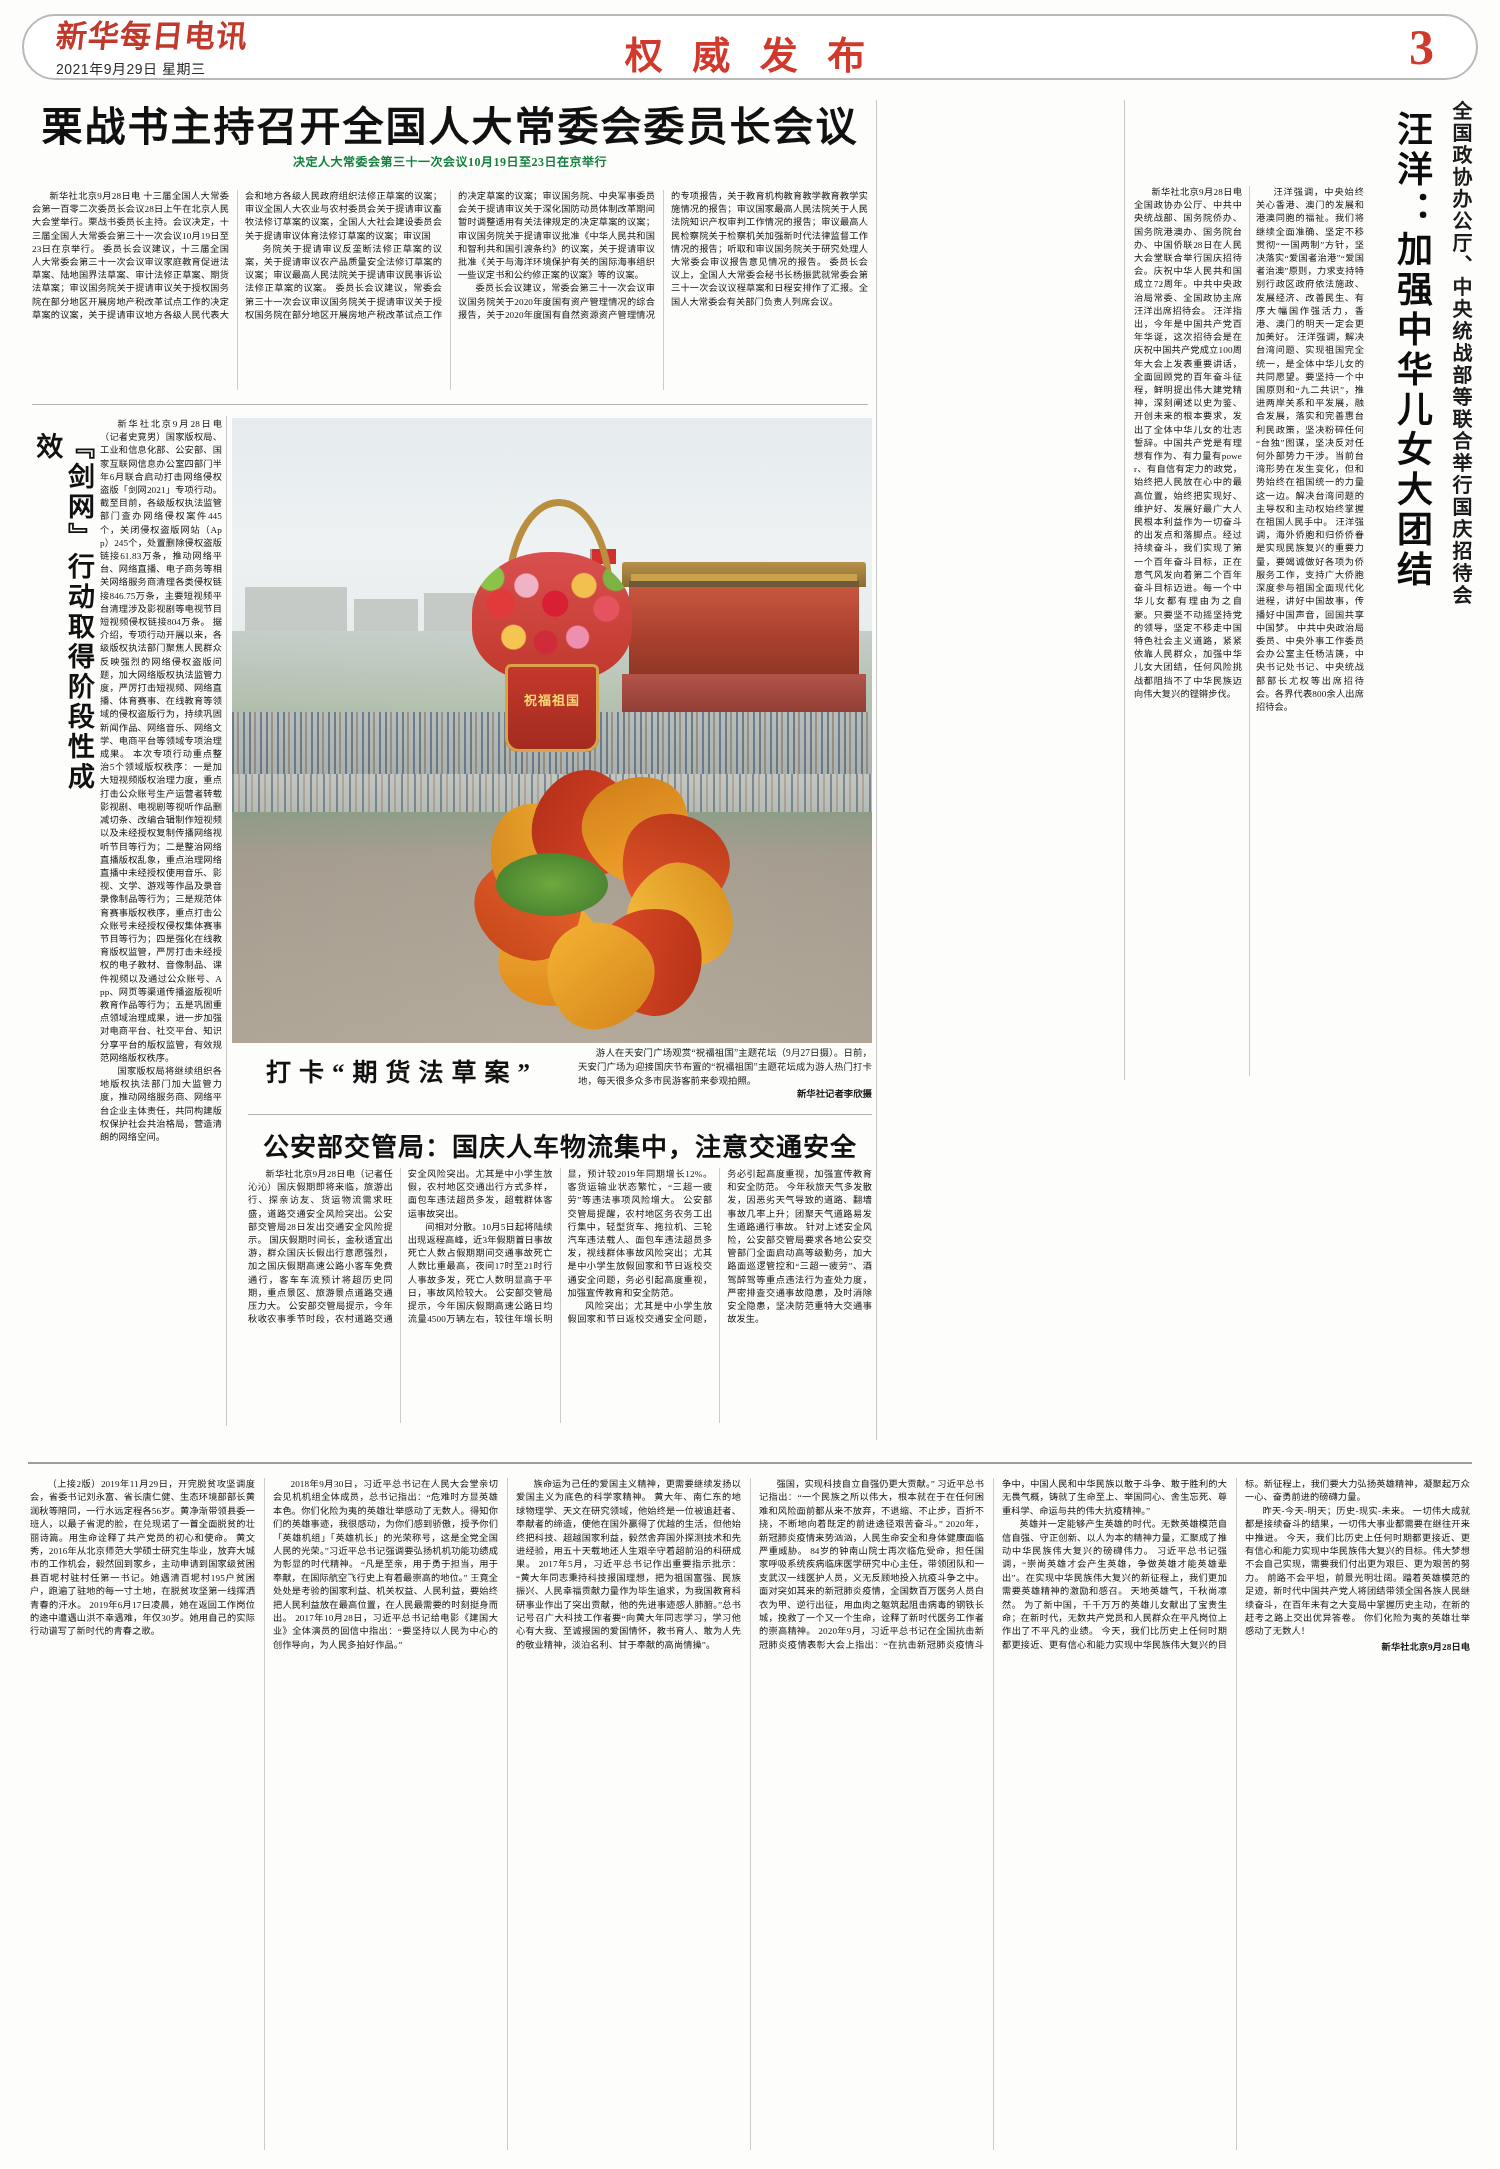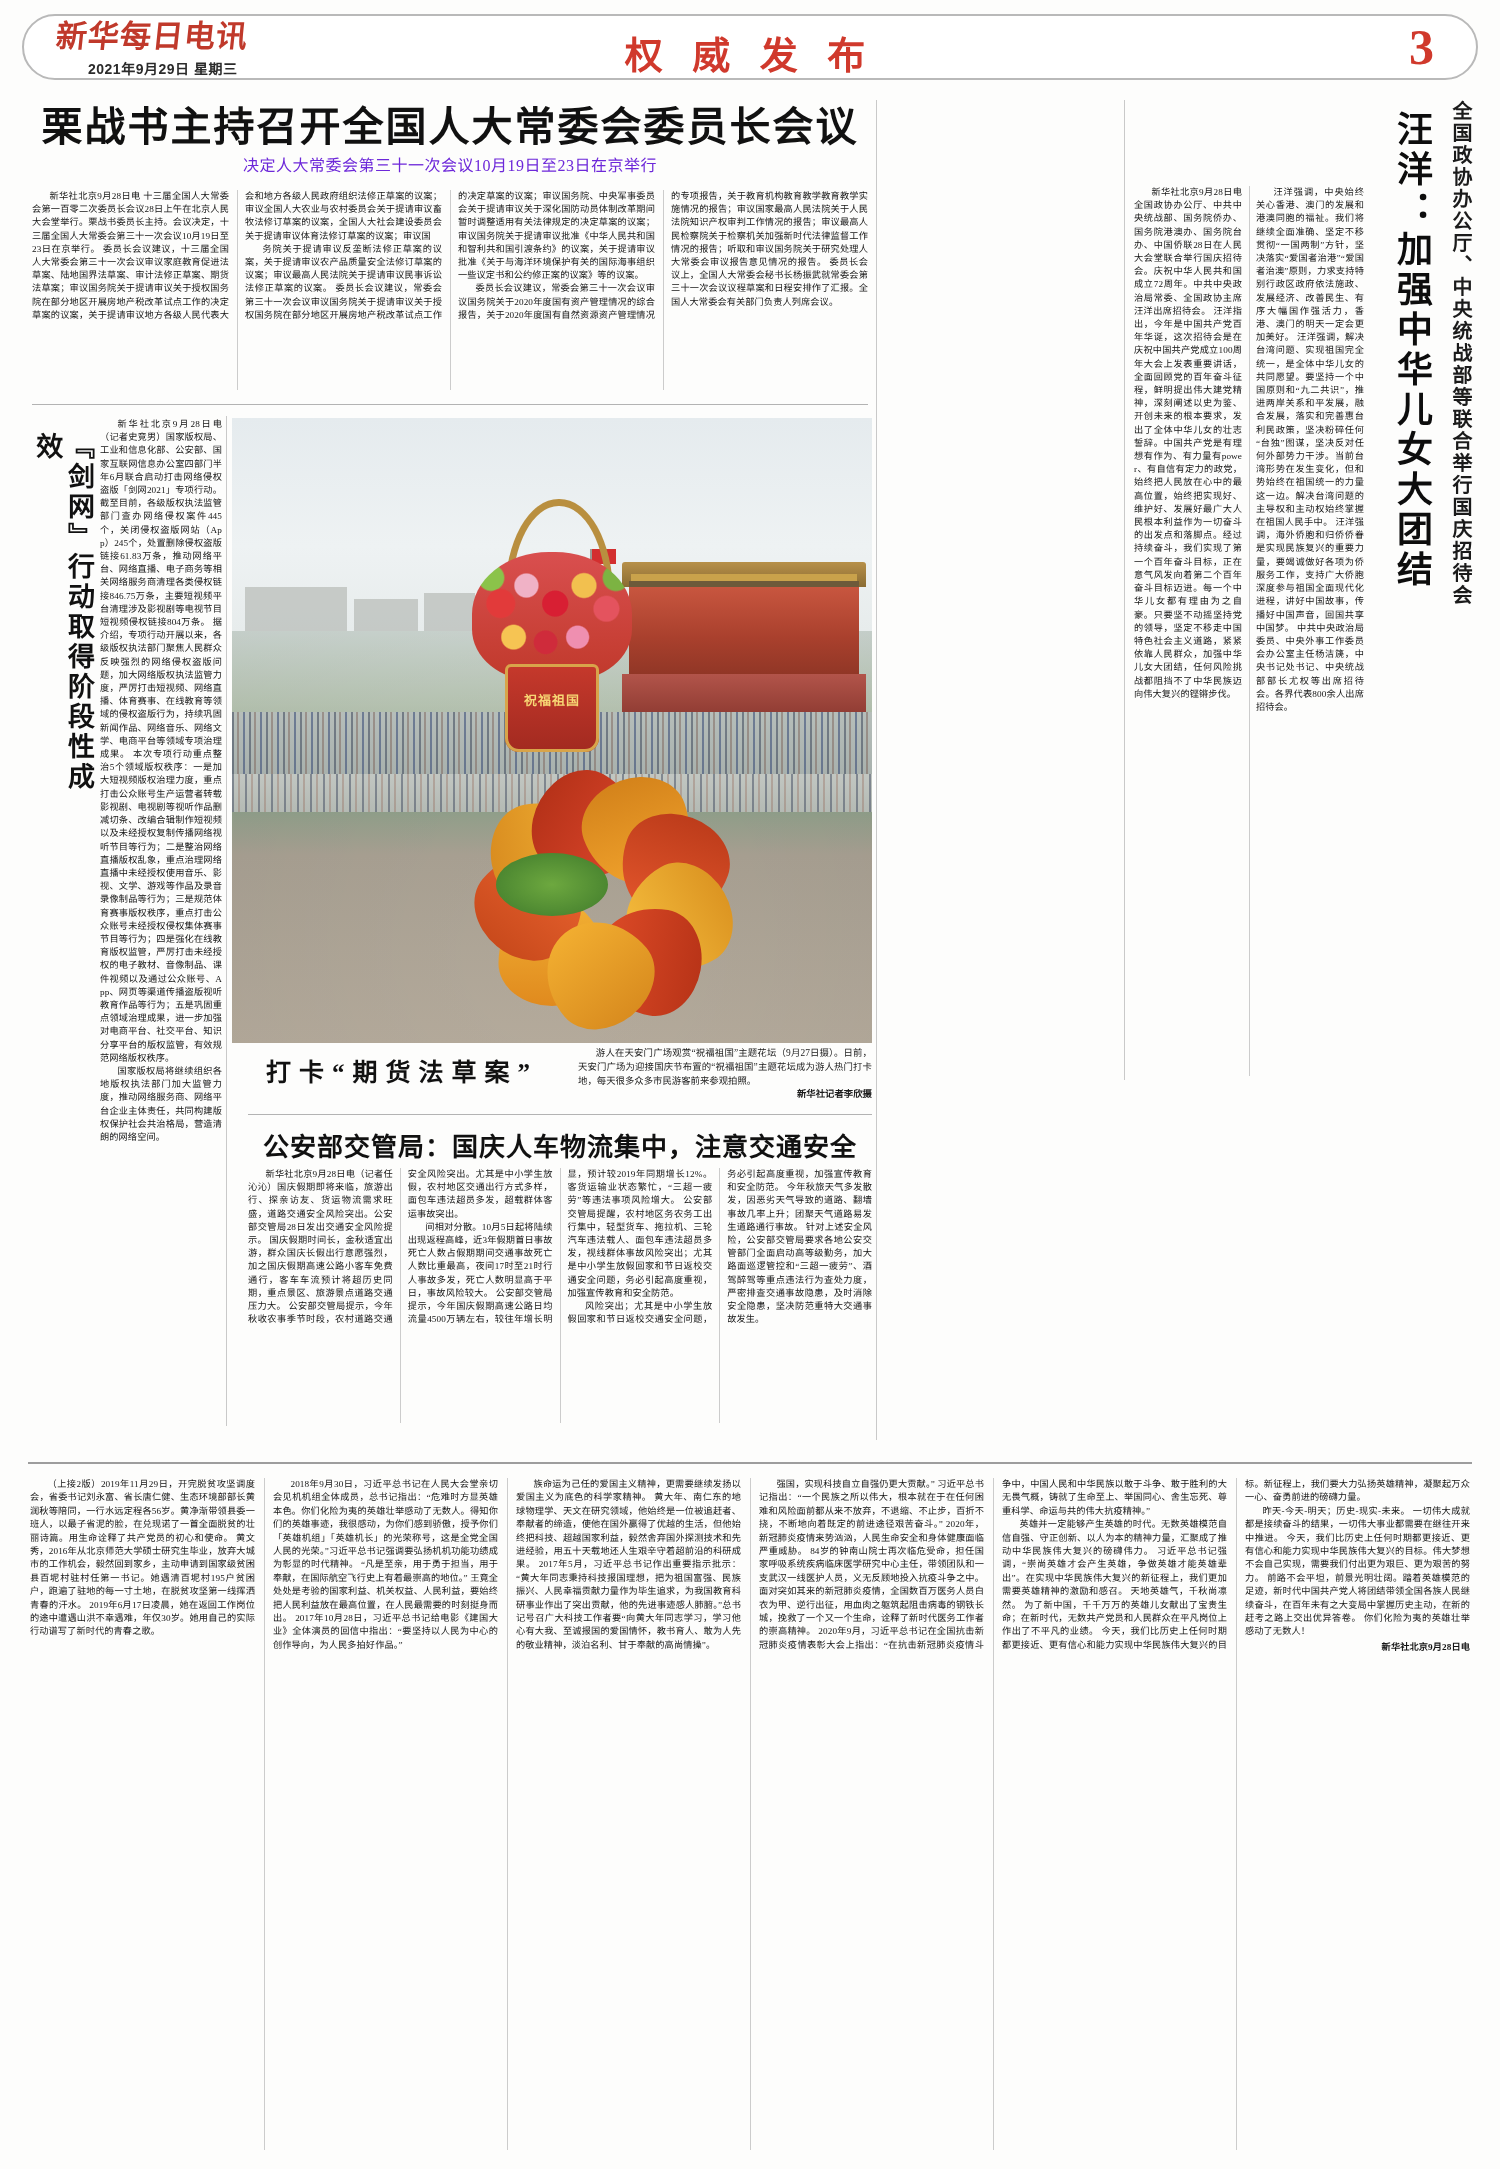--- a/index.html
+++ b/index.html
@@ -34,22 +34,21 @@
     font-size:31px;
     color:#c0392b;
     letter-spacing:1px;
     line-height:1.05;
     white-space:nowrap;
     transform:skewX(-6deg);
   }
   .logo-date{
     font-family:"Liberation Sans","DejaVu Sans",sans-serif;
     font-size:14px;color:#2b2b2b;margin-top:4px;letter-spacing:.5px;
-    font-weight:bold;
-    margin-left:32px;
+    font-weight:normal;
   }
   .mast-center{
     position:absolute;left:0;right:0;top:9px;text-align:center;
     font-family:"Liberation Serif",serif;
     font-size:38px;font-weight:bold;color:#d0392c;letter-spacing:10px;
   }
   .mast-page{
     position:absolute;right:42px;top:2px;
     font-family:"Liberation Serif",serif;
     font-size:50px;font-weight:bold;color:#d0392c;
@@ -78,24 +77,24 @@
     font-size:41px;
     letter-spacing:2px;
     color:#111;
     line-height:1.15;
     white-space:nowrap;
   }
   .subhead-main{
     position:absolute;left:36px;top:152px;width:828px;
     text-align:center;
     font-family:"Liberation Serif",serif;
-    font-weight:normal;
-    font-size:16px;
+    font-weight:bold;
+    font-size:12px;
     letter-spacing:.5px;
-    color:#6d28d9;
+    color:#15803d;
     white-space:nowrap;
   }
   .art1-body{
     position:absolute;left:32px;top:190px;width:836px;height:200px;
     column-count:4;column-gap:16px;
     column-rule:1px solid #ccc;
   }
 
   
   .vert-head-left{

